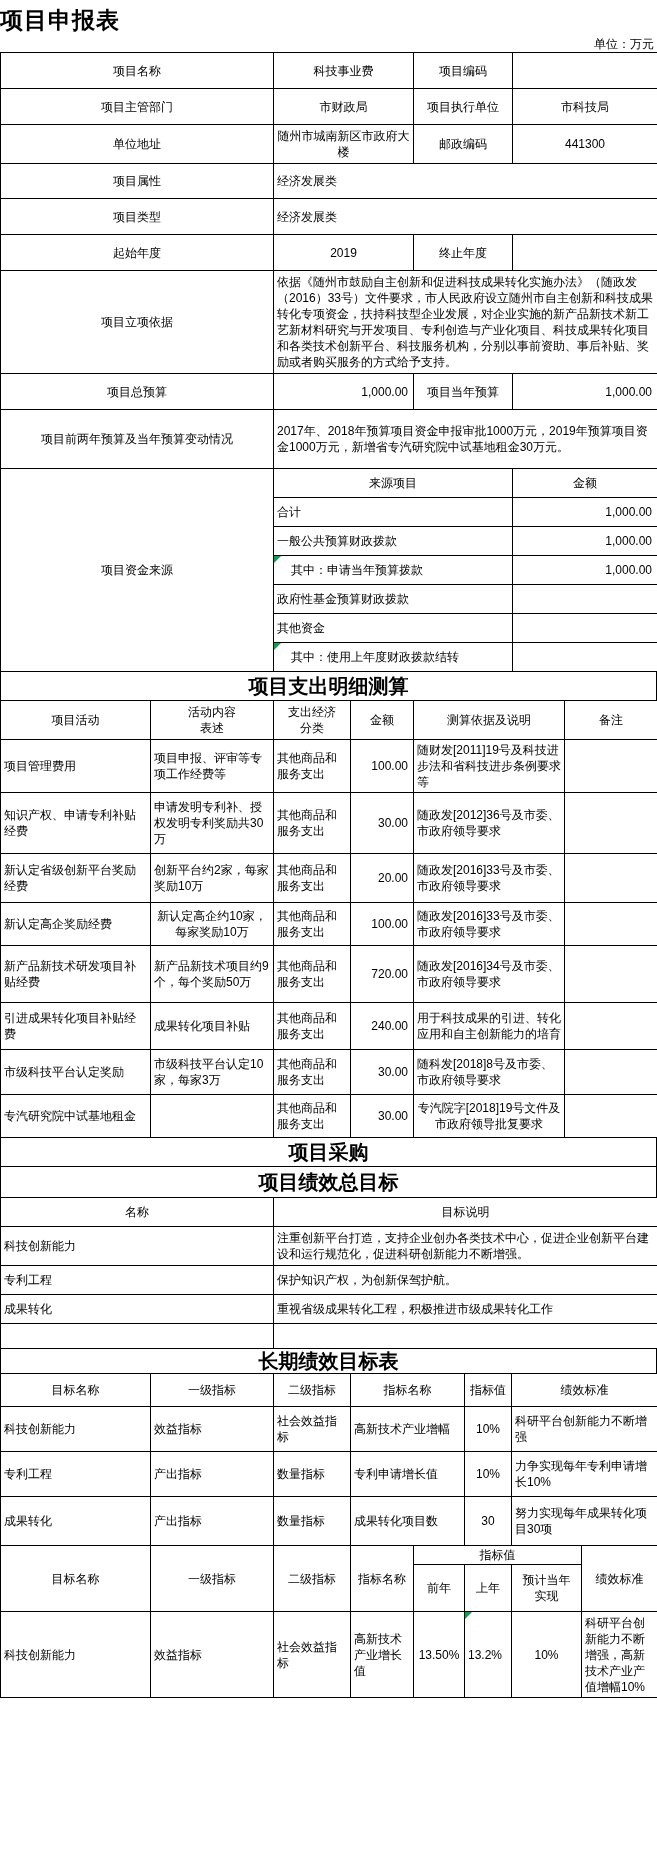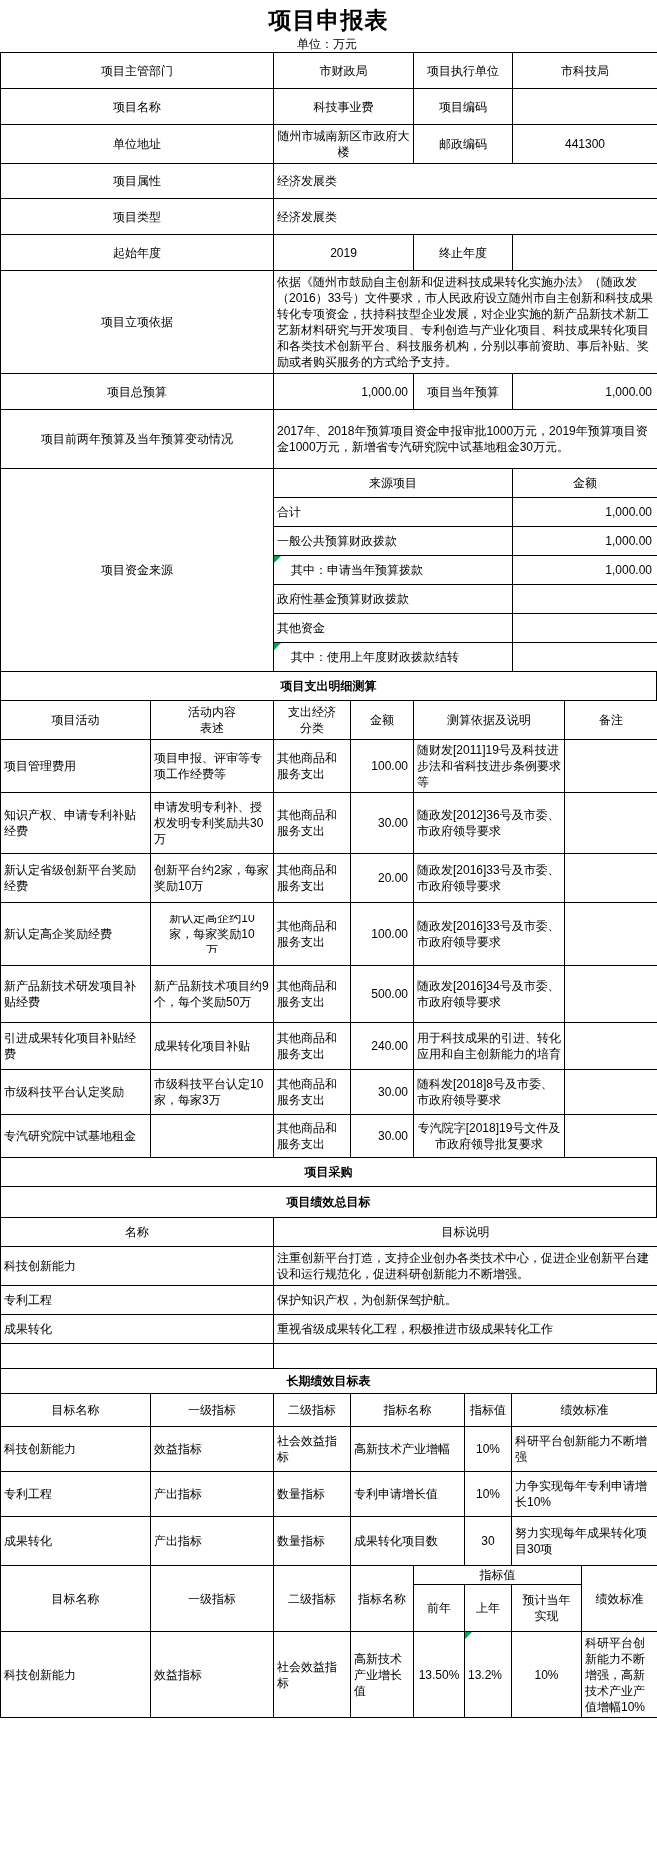--- a/index.html
+++ b/index.html
@@ -1,32 +1,32 @@
 <!DOCTYPE html>
 <html><head>
 <meta charset="utf-8">
 <style>
   html,body{margin:0;padding:0;background:#fff;}
   .page{width:657px;height:1857px;overflow:hidden;background:#fff;color:#000;
         font-family:"Liberation Sans","DejaVu Sans",sans-serif;}
-  .doc-title{font-size:23px;font-weight:bold;text-align:center;padding-top:5px;height:31px;line-height:31px;letter-spacing:1px;}
-  .unit-note{font-size:12px;text-align:center;height:16px;line-height:16px;padding-right:3px;}
+  .doc-title{font-size:23px;font-weight:bold;padding-top:5px;height:31px;line-height:31px;letter-spacing:1px;}
+  .unit-note{font-size:12px;text-align:right;height:16px;line-height:16px;padding-right:3px;}
   table{border-collapse:collapse;table-layout:fixed;width:657px;}
   table + table{margin-top:-1px;}
   td{border:1px solid #000;font-size:12px;line-height:16px;padding:1px 3px;
      vertical-align:middle;word-break:break-all;overflow:hidden;}
   .c{text-align:center;}
   .r{text-align:right;padding-right:5px;}
   .indent{padding-left:17px;}
   .pre{white-space:pre-line;}
-  .sec td{font-size:12px;font-weight:bold;text-align:center;}
+  .sec td{font-size:20px;font-weight:bold;text-align:center;}
   .rel{position:relative;}
   .tri{position:absolute;top:0;left:0;width:0;height:0;
        border-top:7px solid #00a651;border-right:7px solid transparent;}
-  .clip{padding:12px;}
+  .clip{padding:0;}
   .clip .inner{height:38px;display:flex;align-items:center;justify-content:center;
                overflow:hidden;text-align:center;padding:0 3px;}
   .h22{height:22px}.h26{height:26px}.h28{height:28px}.h30{height:30px}
   .h32{height:32px}.h33{height:33px}.h36{height:36px}.h40{height:40px}
   .h42{height:42px}.h44{height:44px}.h46{height:46px}.h50{height:50px}.h54{height:54px}
   .h56{height:56px}.h58{height:58px}
   .h83{height:83px}.h100{height:100px}
 </style>
 </head>
 <body>
@@ -38,30 +38,30 @@
 
   <table>
     <colgroup>
         <col style="width:273px">
         <col style="width:140px">
         <col style="width:99px">
         <col style="width:145px">
       </colgroup>
     <tbody>
         <tr>
+      <td class="c h33">项目名称</td>
+      <td class="c">科技事业费</td>
+      <td class="c">项目编码</td>
+      <td class="c"></td>
+    </tr>
+    <tr>
       <td class="c h33">项目主管部门</td>
       <td class="c">市财政局</td>
       <td class="c">项目执行单位</td>
       <td class="c">市科技局</td>
-    </tr>
-    <tr>
-      <td class="c h33">项目名称</td>
-      <td class="c">科技事业费</td>
-      <td class="c">项目编码</td>
-      <td class="c"></td>
     </tr>
     <tr>
       <td class="c h36">单位地址</td>
       <td class="c">随州市城南新区市政府大楼</td>
       <td class="c">邮政编码</td>
       <td class="c">441300</td>
     </tr>
     <tr>
       <td class="c h32">项目属性</td>
       <td colspan="3">经济发展类</td>
@@ -219,21 +219,21 @@
           </td>
       <td>其他商品和服务支出</td>
       <td class="r">100.00</td>
       <td>随政发[2016]33号及市委、市政府领导要求</td>
       <td></td>
     </tr>
     <tr>
       <td class="h54">新产品新技术研发项目补贴经费</td>
       <td>新产品新技术项目约9个，每个奖励50万</td>
       <td>其他商品和服务支出</td>
-      <td class="r">500.00</td>
+      <td class="r">720.00</td>
       <td>随政发[2016]34号及市委、市政府领导要求</td>
       <td></td>
     </tr>
     <tr>
       <td class="h44">引进成果转化项目补贴经费</td>
       <td>成果转化项目补贴</td>
       <td>其他商品和服务支出</td>
       <td class="r">240.00</td>
       <td>用于科技成果的引进、转化应用和自主创新能力的培育</td>
       <td></td>

